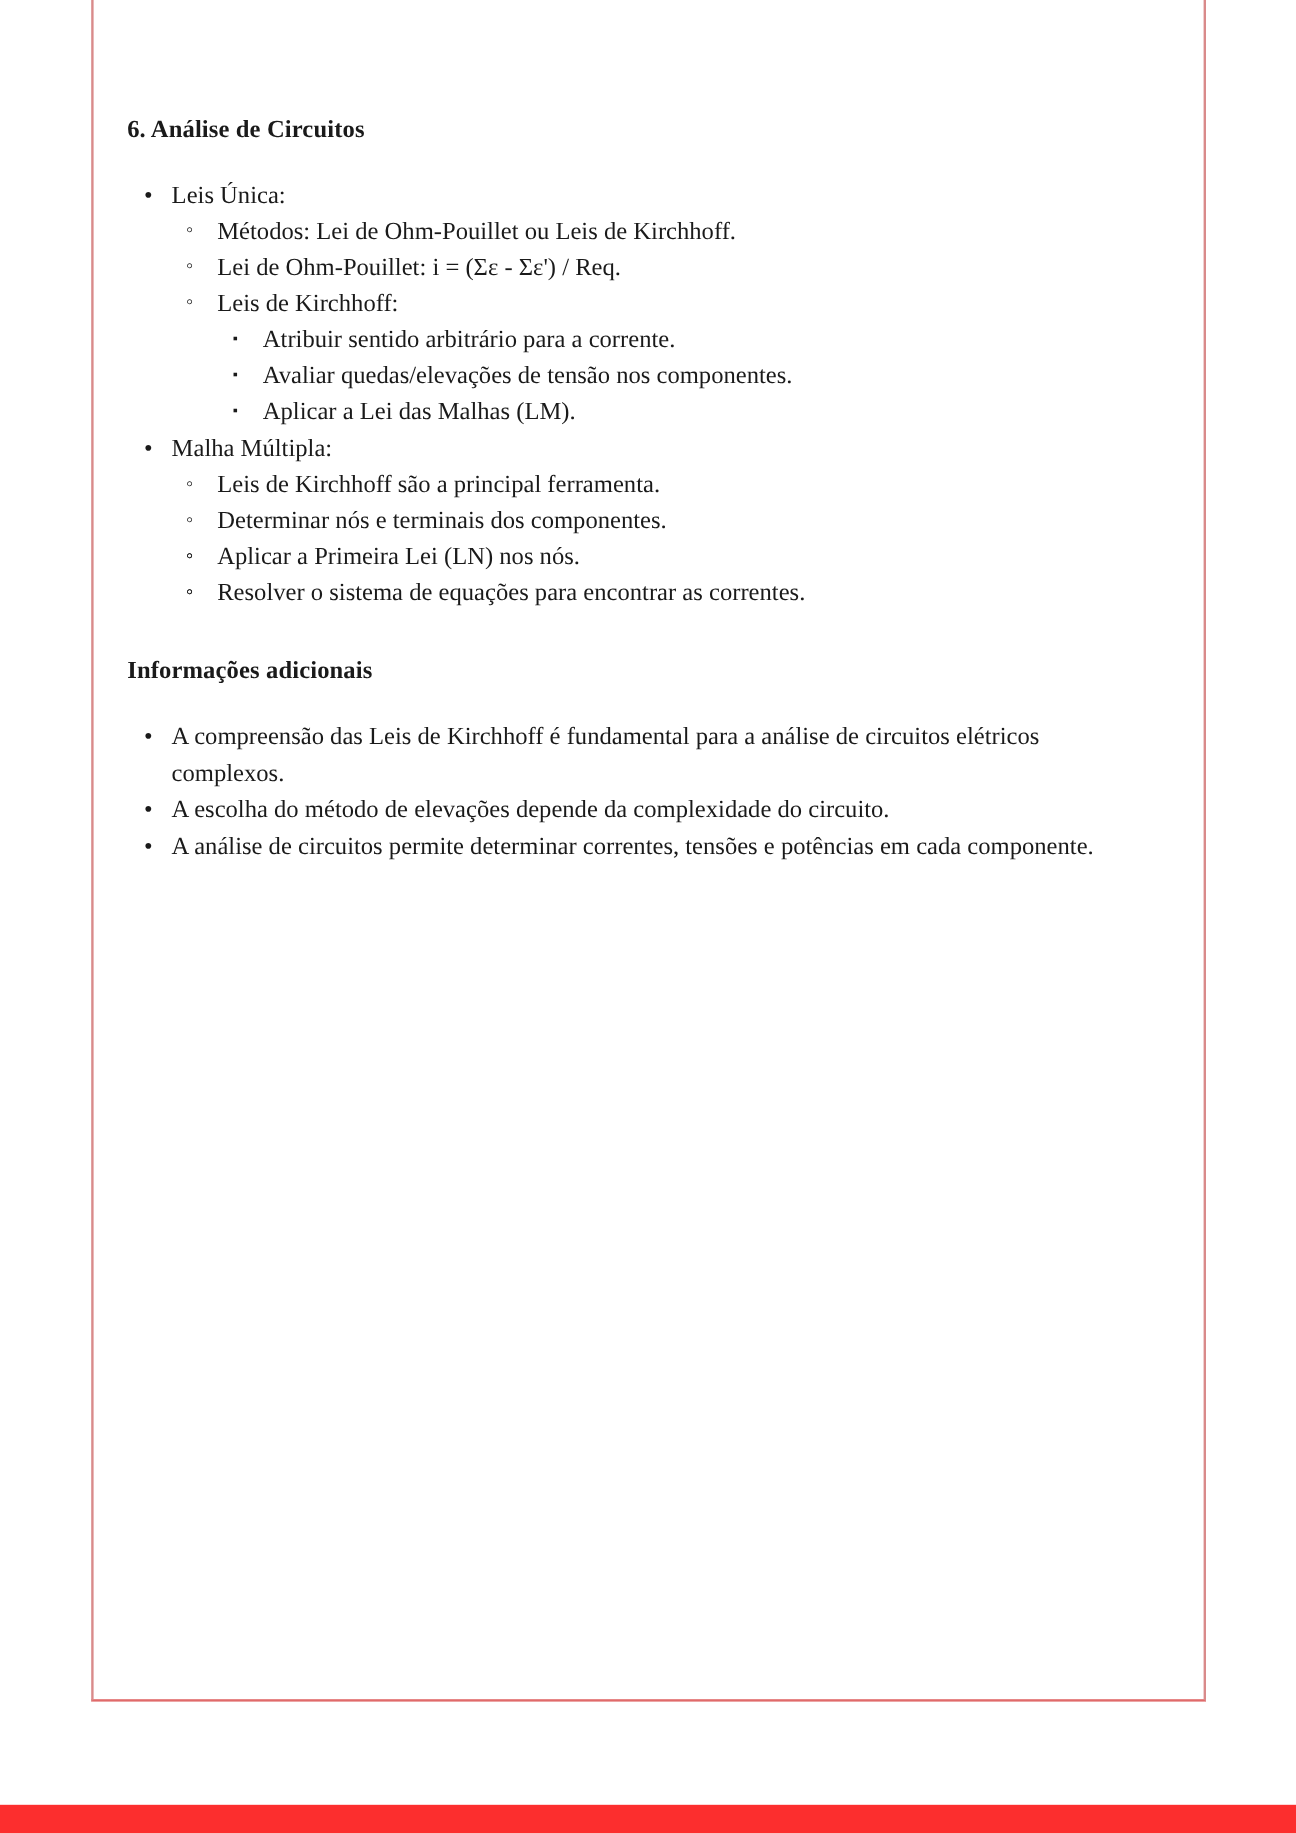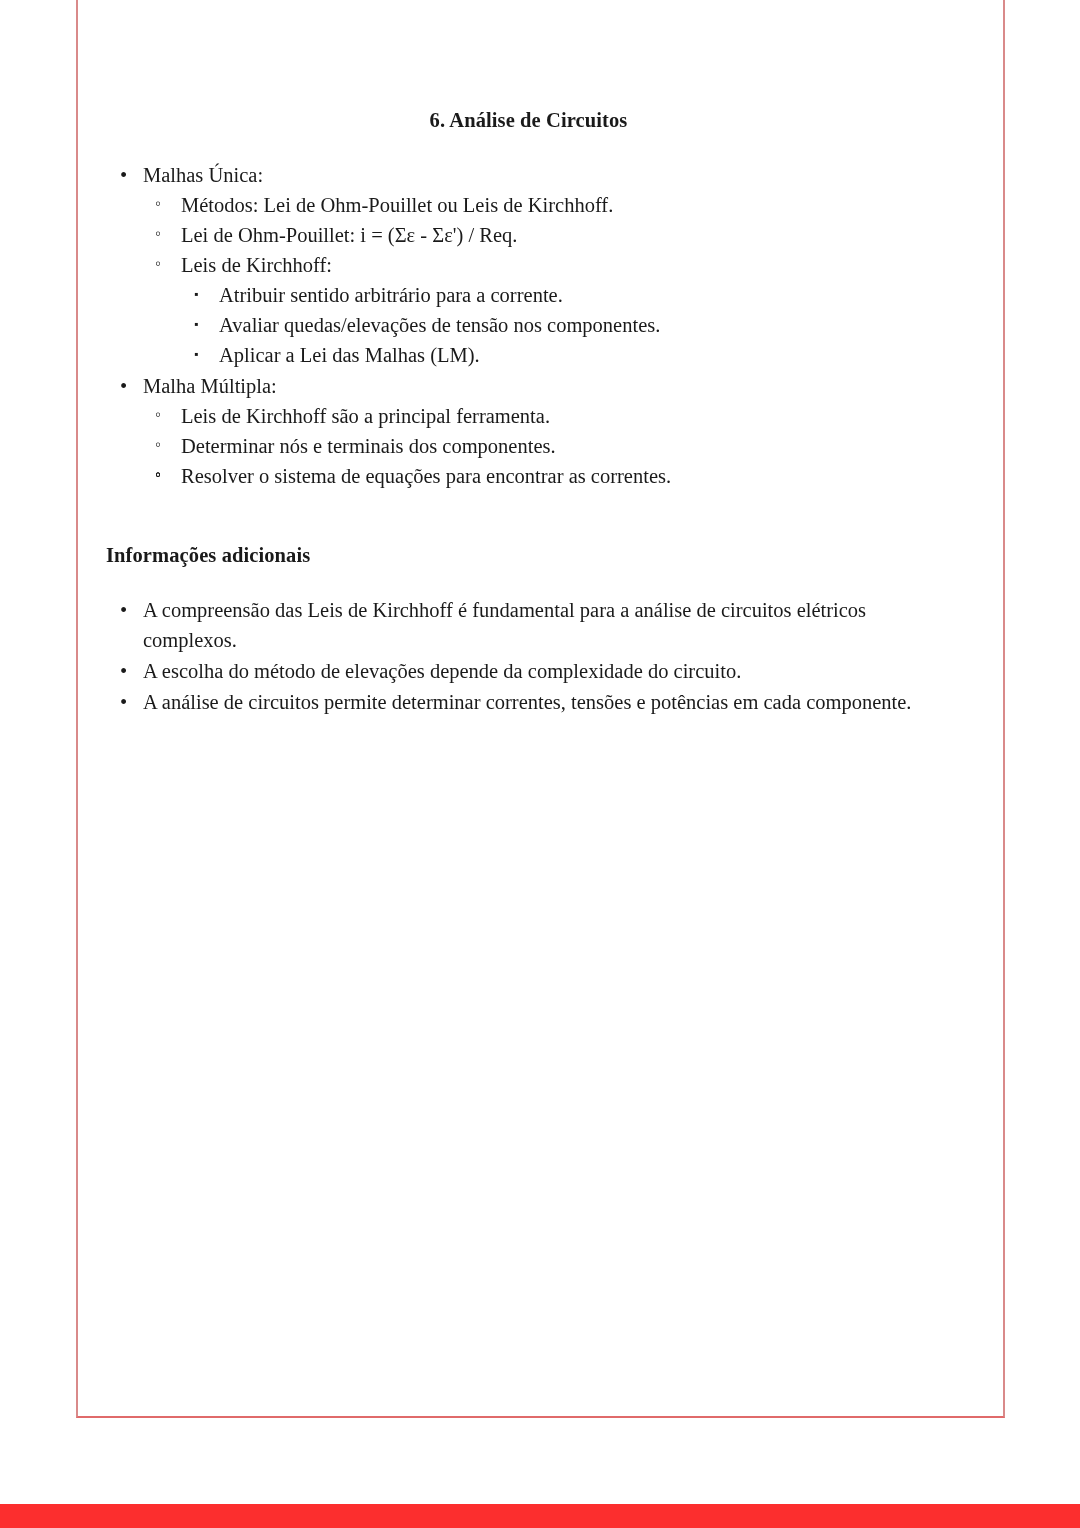--- a/index.html
+++ b/index.html
@@ -47,30 +47,29 @@
     position: absolute;
     left: 106px;
     top: 96px;
     width: 845px;
   }
 
   h2.section-heading {
     font-size: 20.5px;
     font-weight: bold;
     letter-spacing: 0.1px;
-    margin: 12px 0 26px 0;
+    margin: 0 0 26px 0;
     line-height: 1.25;
-    text-align: center;
   }
 
   h2.sub-heading {
     font-size: 20.5px;
     font-weight: bold;
     letter-spacing: 0.1px;
-    margin: 52px 0 26px 0;
+    margin: 38px 0 26px 0;
     line-height: 1.25;
   }
 
   ul.lvl1 {
     list-style: none;
     margin: 0;
     padding: 0;
   }
   ul.lvl1 > li.item {
     position: relative;
@@ -154,21 +153,21 @@
 <div class="page-frame"></div>
 
 <div class="content">
 
   <h2 class="section-heading">6. Análise de Circuitos</h2>
 
   <ul class="lvl1">
 
     <li class="item">
       <span class="marker">•</span>
-      <span class="txt">Malhas Única:</span>
+      <span class="txt">Leis Única:</span>
       <ul class="lvl2">
         <li class="item">
           <span class="marker">◦</span>
           <span class="txt">Métodos: Lei de Ohm-Pouillet ou Leis de Kirchhoff.</span>
         </li>
         <li class="item">
           <span class="marker">◦</span>
           <span class="txt">Lei de Ohm-Pouillet: i = (Σε - Σε') / Req.</span>
         </li>
         <li class="item">
@@ -202,20 +201,21 @@
         </li>
         <li class="item">
           <span class="marker">◦</span>
           <span class="txt">Determinar nós e terminais dos componentes.</span>
         </li>
         <li class="item">
           <span class="marker">◦</span>
         </li>
         <li class="item">
           <span class="marker">◦</span>
+          <span class="txt">Aplicar a Primeira Lei (LN) nos nós.</span>
         </li>
         <li class="item">
           <span class="marker">◦</span>
         </li>
         <li class="item">
           <span class="marker">◦</span>
           <span class="txt">Resolver o sistema de equações para encontrar as correntes.</span>
         </li>
       </ul>
     </li>

